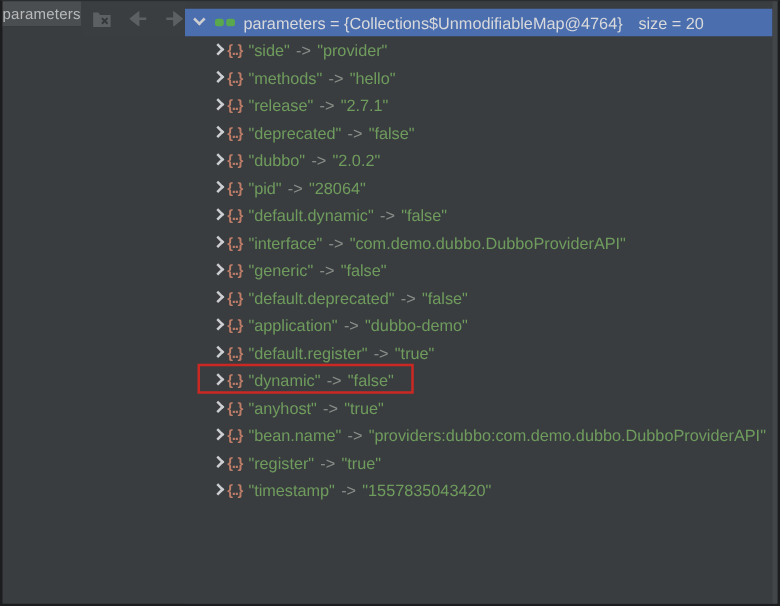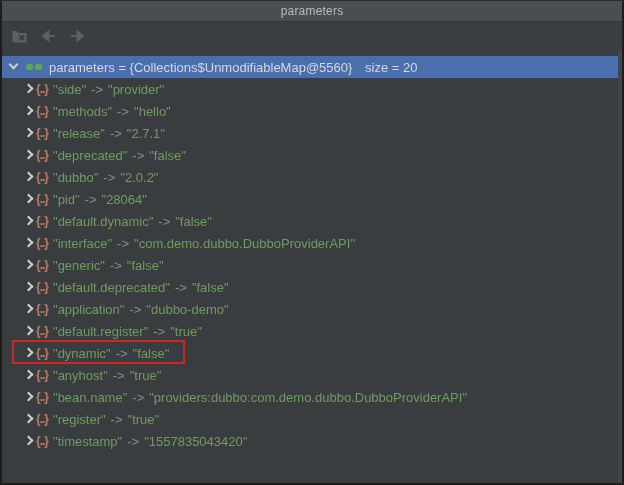--- a/index.html
+++ b/index.html
@@ -4,21 +4,21 @@
 <style>
   * { box-sizing: border-box; }
   html, body { margin: 0; padding: 0; background: #2b2b2b; }
   body { font-family: "Liberation Sans", "DejaVu Sans", sans-serif; }
 
   .window {
     width: 624px; height: 485px;
     background: #3a3d40;
     border: 2px solid #1b1d1f;
     border-top: 1px solid #2a2c2e;
-    display: flex; flex-direction: column;
+    display: flex; flex-direction: row;
     overflow: hidden;
   }
 
   
   .titlebar {
     height: 21px; flex: 0 0 21px;
     background: #4b4e50;
     border-bottom: 1px solid #323537;
     display: flex; align-items: center; justify-content: center;
   }
@@ -125,21 +125,21 @@
   <div class="tree">
     <div class="row root selected">
       <span class="chev expanded"></span>
       <span class="glasses">
           <i></i>
           <i></i>
         </span>
       <span class="root-text">
         <span>parameters</span>
         <span>=</span>
-        <span>{Collections$UnmodifiableMap@5560}</span>
+        <span>{Collections$UnmodifiableMap@4764}</span>
         <span class="size">size = 20</span>
       </span>
     </div>
     <div id="rows">
   <div class="row child">
     <span class="chev"></span>
     <span class="braces">{..}</span>
     <span class="entry-text">
       <span class="k">"side"</span><span class="arrow">-&gt;</span><span class="v">"provider"</span>
     </span>

